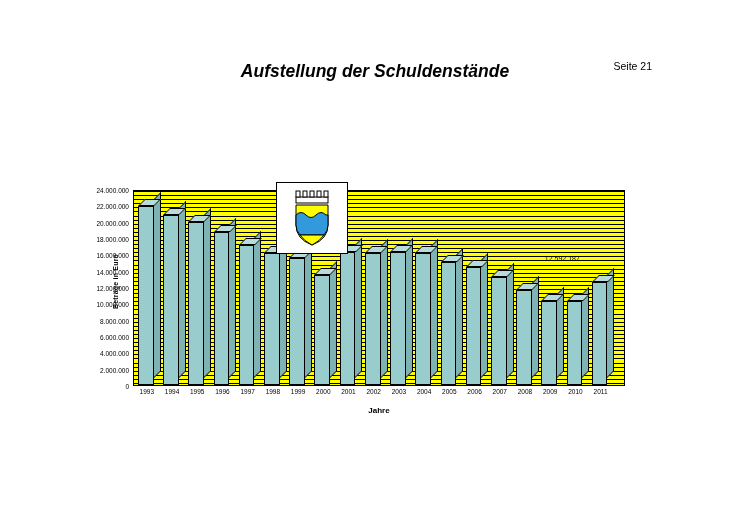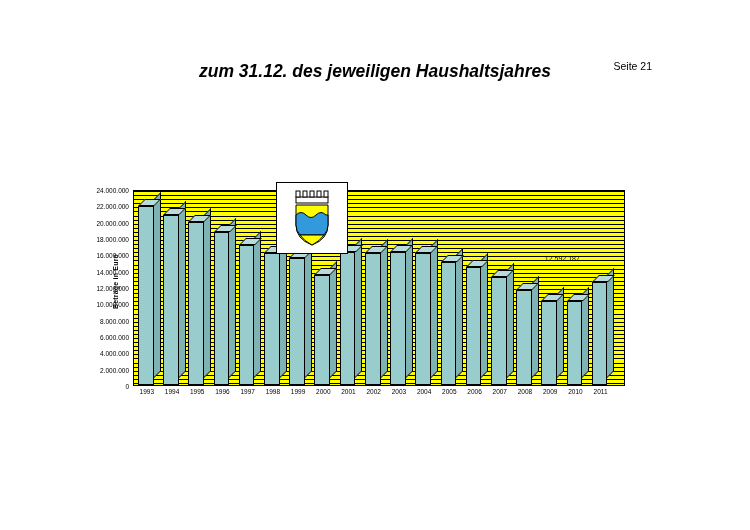--- a/index.html
+++ b/index.html
@@ -189,21 +189,21 @@
     width: 44px;
     height: 62px;
   }
 </style>
 </head>
 <body>
 
 <div id="page-label">Seite 21</div>
 
 <div id="title-block">
-  <span class="line2">zum 31.12. des jeweiligen Haushaltsjahres</span>
+  <span>Aufstellung der Schuldenstände</span>
 </div>
 
 <div id="chart-area">
 
   <div id="y-axis-title">Beträge in Euro</div>
 
   <div id="y-ticks">
       <div class="ytick" style="top: 0px;">24.000.000</div>
       <div class="ytick" style="top: 16.3333px;">22.000.000</div>
       <div class="ytick" style="top: 32.6667px;">20.000.000</div>
@@ -383,20 +383,21 @@
       <div class="xlab" style="left: 265.921px;">2003</div>
       <div class="xlab" style="left: 291.131px;">2004</div>
       <div class="xlab" style="left: 316.342px;">2005</div>
       <div class="xlab" style="left: 341.552px;">2006</div>
       <div class="xlab" style="left: 366.763px;">2007</div>
       <div class="xlab" style="left: 391.973px;">2008</div>
       <div class="xlab" style="left: 417.184px;">2009</div>
       <div class="xlab" style="left: 442.394px;">2010</div>
       <div class="xlab" style="left: 467.605px;">2011</div>
     </div>
+  <div id="x-axis-title">Jahre</div>
 
   <div id="data-label" style="left: 481.789px; top: 77.1638px;">12.592.187</div>
 </div>
 
 <div id="coat-of-arms">
   <div id="coa-inner">
     <svg viewBox="0 0 44 62" width="44" height="62" aria-hidden="true">
 
       <g stroke="#000" stroke-width="1" fill="#ffffff">
         <rect x="6" y="10" width="32" height="6"></rect>

